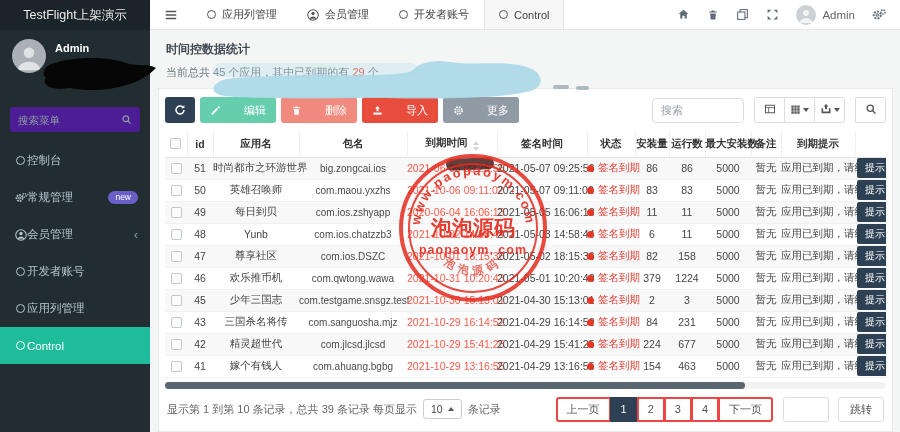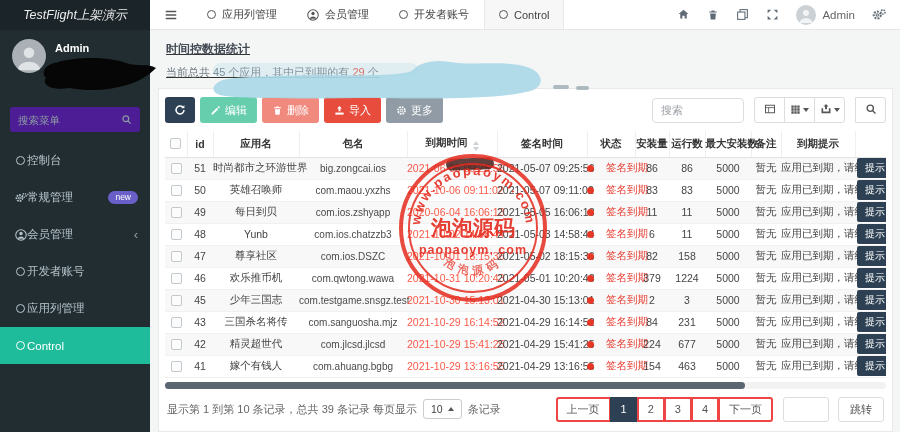--- a/index.html
+++ b/index.html
@@ -1,21 +1,21 @@
 <!DOCTYPE html>
 <html><head>
 <meta charset="utf-8">
 <style>
   * { box-sizing: border-box; margin: 0; padding: 0; }
   html,body { width:900px; height:432px; overflow:hidden; }
   body { position:relative; font-family:"Liberation Sans","DejaVu Sans",sans-serif; background:#fff; color:#333; }
 
   
   .sidebar { position:absolute; left:0; top:0; width:150px; height:432px; background:#222d32; z-index:2; }
-  .brand { height:30px; line-height:30px; text-align:center; color:#ececec; font-size:12.5px; background:#1b2429; white-space:nowrap; overflow:hidden;font-style:italic; }
+  .brand { height:30px; line-height:30px; text-align:center; color:#ececec; font-size:12.5px; background:#1b2429; white-space:nowrap; overflow:hidden; }
   .user-panel { display:flex; gap:9px; padding:9px 10px 0 12px; }
   .avatar { width:34px; height:34px; border-radius:50%; background:#aab0b5; overflow:hidden; flex:none; position:relative; }
   .avatar svg { position:absolute; left:3px; top:5px; }
   .user-meta { padding-top:3px; }
   .user-name { color:#fff; font-size:11px; font-weight:bold; }
   .user-status { margin-top:4px; font-size:10px; color:#cdd6da; display:flex; align-items:center; gap:4px; }
   .dot-online { width:7px; height:7px; border-radius:50%; background:#2fbf8f; }
   .side-search { margin:34px 10px 6px 10px; height:25px; background:#4c1d95; border-radius:3px; display:flex; align-items:center; padding:0 8px; }
   .side-search input { flex:1; background:transparent; border:none; outline:none; color:#cfd8dc; font-size:10.5px; width:80px; font-family:inherit; }
   .side-search input::placeholder { color:#8e9ba3; }
@@ -37,28 +37,28 @@
   .tab .ring { border-color:#555; }
   .tab .icn { display:flex; color:#555; }
   .topbar-right { margin-left:auto; display:flex; align-items:center; gap:17px; padding-right:14px; color:#5f6b75; }
   .tb-icon { display:flex; cursor:pointer; }
   .tb-user { display:flex; align-items:center; gap:6px; cursor:pointer; color:#666; font-size:11.5px; }
   .tb-avatar { width:20px; height:20px; border-radius:50%; background:#ccd1d5; position:relative; overflow:hidden; }
   .tb-avatar svg { position:absolute; left:2px; top:3px; }
 
   
   .content { position:absolute; left:150px; top:30px; right:0; bottom:0; background:#f4f6f6; }
-  .content-header { padding:11px 16px 0 16px;text-decoration:underline; }
+  .content-header { padding:11px 16px 0 16px; }
   .content-title { font-size:12px; font-weight:bold; color:#434a54; }
   .content-sub { margin-top:7px; font-size:11px; color:#6e7780; }
   .content-sub .hl { color:#e74c3c; }
 
   .panel { position:absolute; left:8px; right:7px; top:58px; bottom:0; background:#fff; border:1px solid #e9e9e9; }
   .toolbar { display:flex; align-items:center; padding:8px 6px; }
-  .btn { height:26px; border:none; border-radius:3px; color:#fff; font-size:11px; display:inline-flex; align-items:center; gap:4px; padding:0 10px; margin-right:5px; cursor:pointer; font-family:inherit; }
+  .btn { height:26px; border:none; border-radius:3px; color:#fff; font-size:11px; display:inline-flex; align-items:center; gap:23px; padding:0 10px; margin-right:5px; cursor:pointer; font-family:inherit; }
   .btn .icn { display:flex; }
   .btn-refresh { background:#2e4154; padding:0 9px; }
   .btn-edit { background:#66cdad; }
   .btn-del { background:#f0897e; }
   .btn-import { background:#e74c3c; }
   .btn-more { background:#909ba5; }
   .toolbar-right { margin-left:auto; display:flex; align-items:center; }
   .search-input { width:92px; height:25px; border:1px solid #ddd; border-radius:4px; padding:4px 8px; font-size:11px; color:#555; outline:none; font-family:inherit; }
   .search-input::placeholder { color:#9aa0a6; }
   .btn-group { display:flex; margin-left:10px; }
@@ -74,21 +74,21 @@
   th:first-child { border-left:none; }
   td { height:22px; text-align:center; color:#444; white-space:nowrap; border-bottom:1px solid #f1f1f1; }
   tbody tr:nth-child(odd) { background:#f8f8f8; }
   td.red { color:#fa5a48; }
   td.pkg { font-size:10px; color:#4a4a4a;margin-top:10px; }
   .cb { width:11px; height:11px; border:1px solid #c2c8cc; border-radius:2px; background:#fcfcfc; margin:0 auto; cursor:pointer; }
   .sort { display:inline-flex; flex-direction:column; margin-left:5px; vertical-align:1px; }
   .sort i { width:0; height:0; border-left:3.5px solid transparent; border-right:3.5px solid transparent; }
   .sort .up { border-bottom:4px solid #ccd1d6; margin-bottom:2px; }
   .sort .down { border-top:4px solid #ccd1d6; }
-  .status { color:#e74034; display:inline-flex; align-items:center; gap:12px; }
+  .status { color:#e74034; display:inline-flex; align-items:center; gap:4px; }
   .status .sdot { width:7px; height:7px; border-radius:50%; background:#e53826; }
   .tip-btn { background:#2e4154; color:#fff; border:none; border-radius:2px; font-size:10px; padding:3px 8px; cursor:pointer; margin-left:2px; font-family:inherit; }
   td.action { text-align:left; }
 
   .hscroll { margin:4px 6px 2px 6px; height:7px; background:#f2f2f2; border-radius:4px; }
   .hthumb { width:580px; height:7px; background:#5a6672; border-radius:4px; cursor:pointer; }
 
   .panel-footer { display:flex; align-items:center; padding:6px 8px; font-size:11px; color:#666; }
   .size-box { display:inline-flex; align-items:center; gap:5px; border:1px solid #ccc; border-radius:3px; padding:3px 7px; margin:0 6px; background:#fff; color:#444; font-size:10.5px; cursor:pointer; }
   .caret-up { width:0; height:0; border-left:3.5px solid transparent; border-right:3.5px solid transparent; border-bottom:4px solid #555; }

